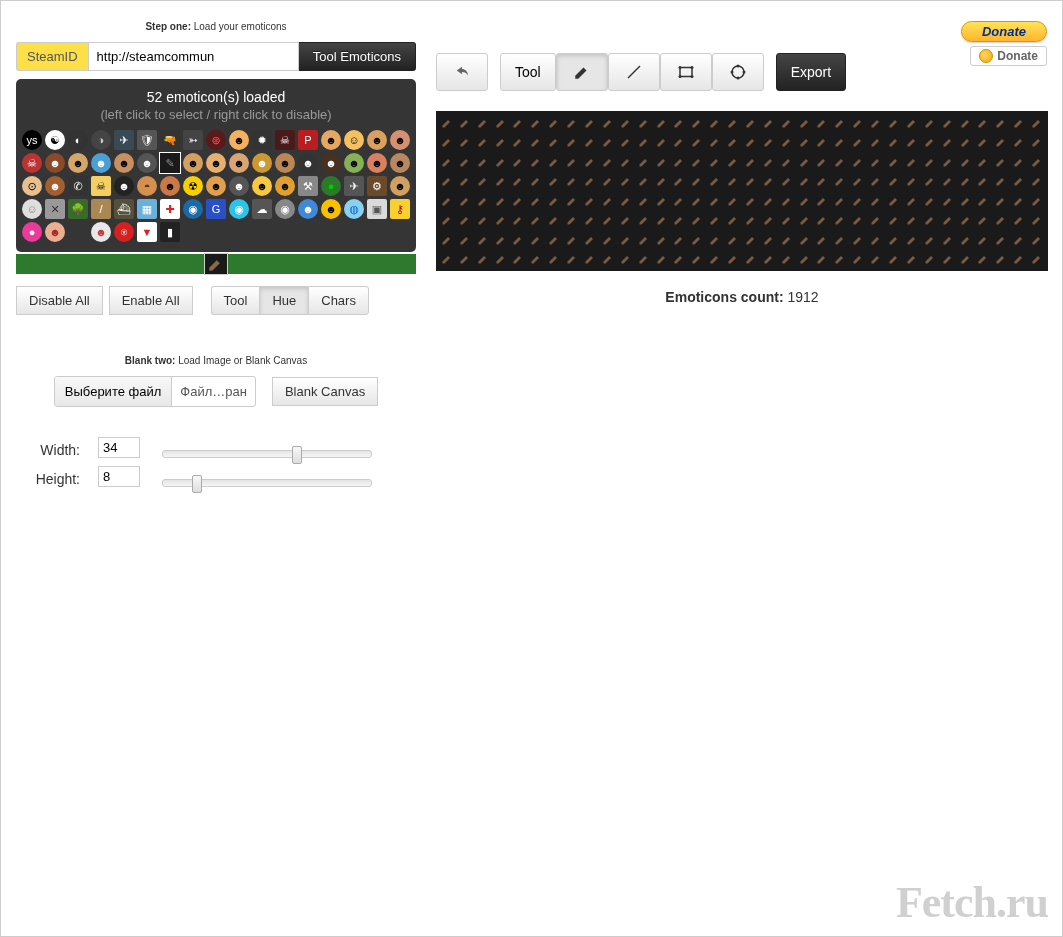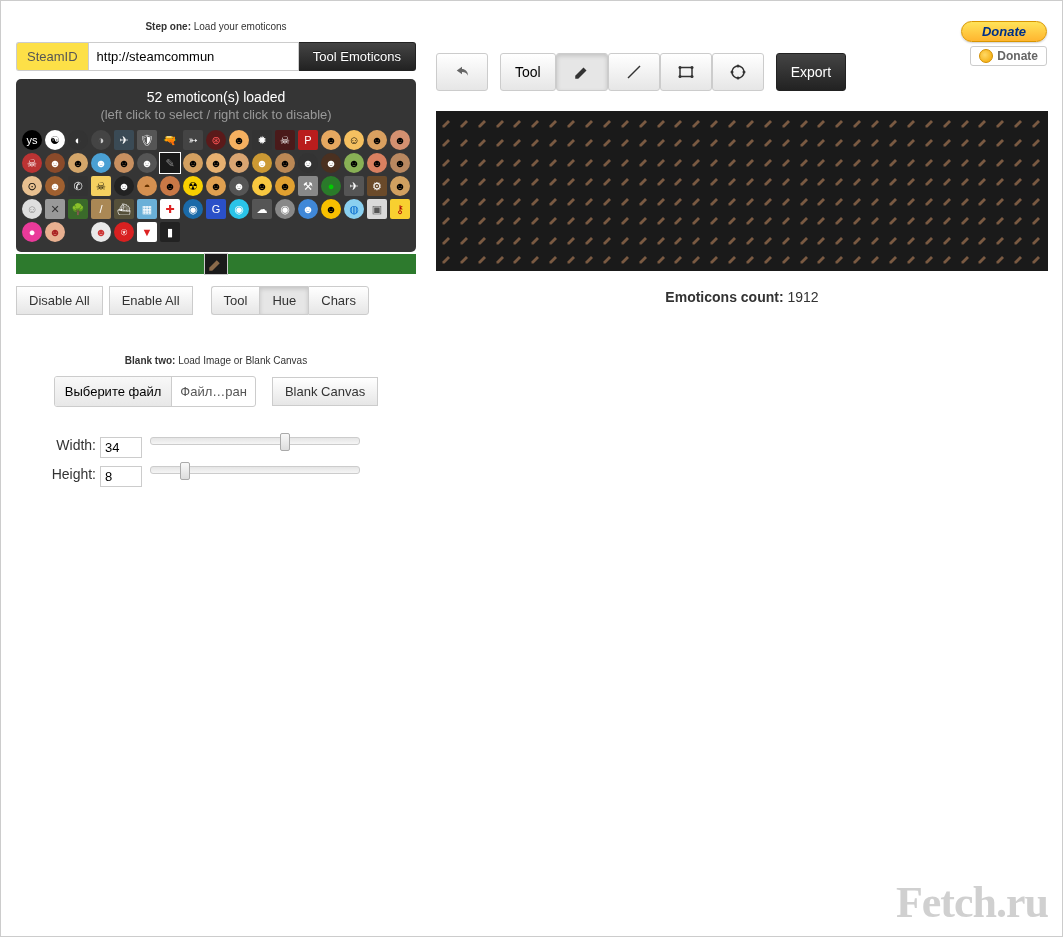--- a/index.html
+++ b/index.html
@@ -171,21 +171,21 @@
   background: linear-gradient(#f8f8f8, #e8e8e8);
   border: 0;
   border-right: 1px solid #ccc;
   padding: 7px 10px;
   font-size: 13px;
   cursor: pointer;
 }
 .file-label { padding: 0 8px; font-size: 13px; color: #555; }
 
 
-.slider-row { display: flex; align-items: flex-start; gap: 4px; margin: 8px 0 8px 30px; }
+.slider-row { display: flex; align-items: flex-end; gap: 18px; margin: 8px 0 8px 14px; }
 .slider-label { width: 50px; text-align: right; font-size: 14px; }
 .slider-input { width: 42px; padding: 2px 4px; border: 1px solid #ccc; font-size: 13px; }
 .slider-track {
   flex: 1;
   height: 8px;
   background: linear-gradient(#e5e5e5, #f5f5f5);
   border: 1px solid #ccc;
   border-radius: 3px;
   position: relative;
   margin-left: 4px;

